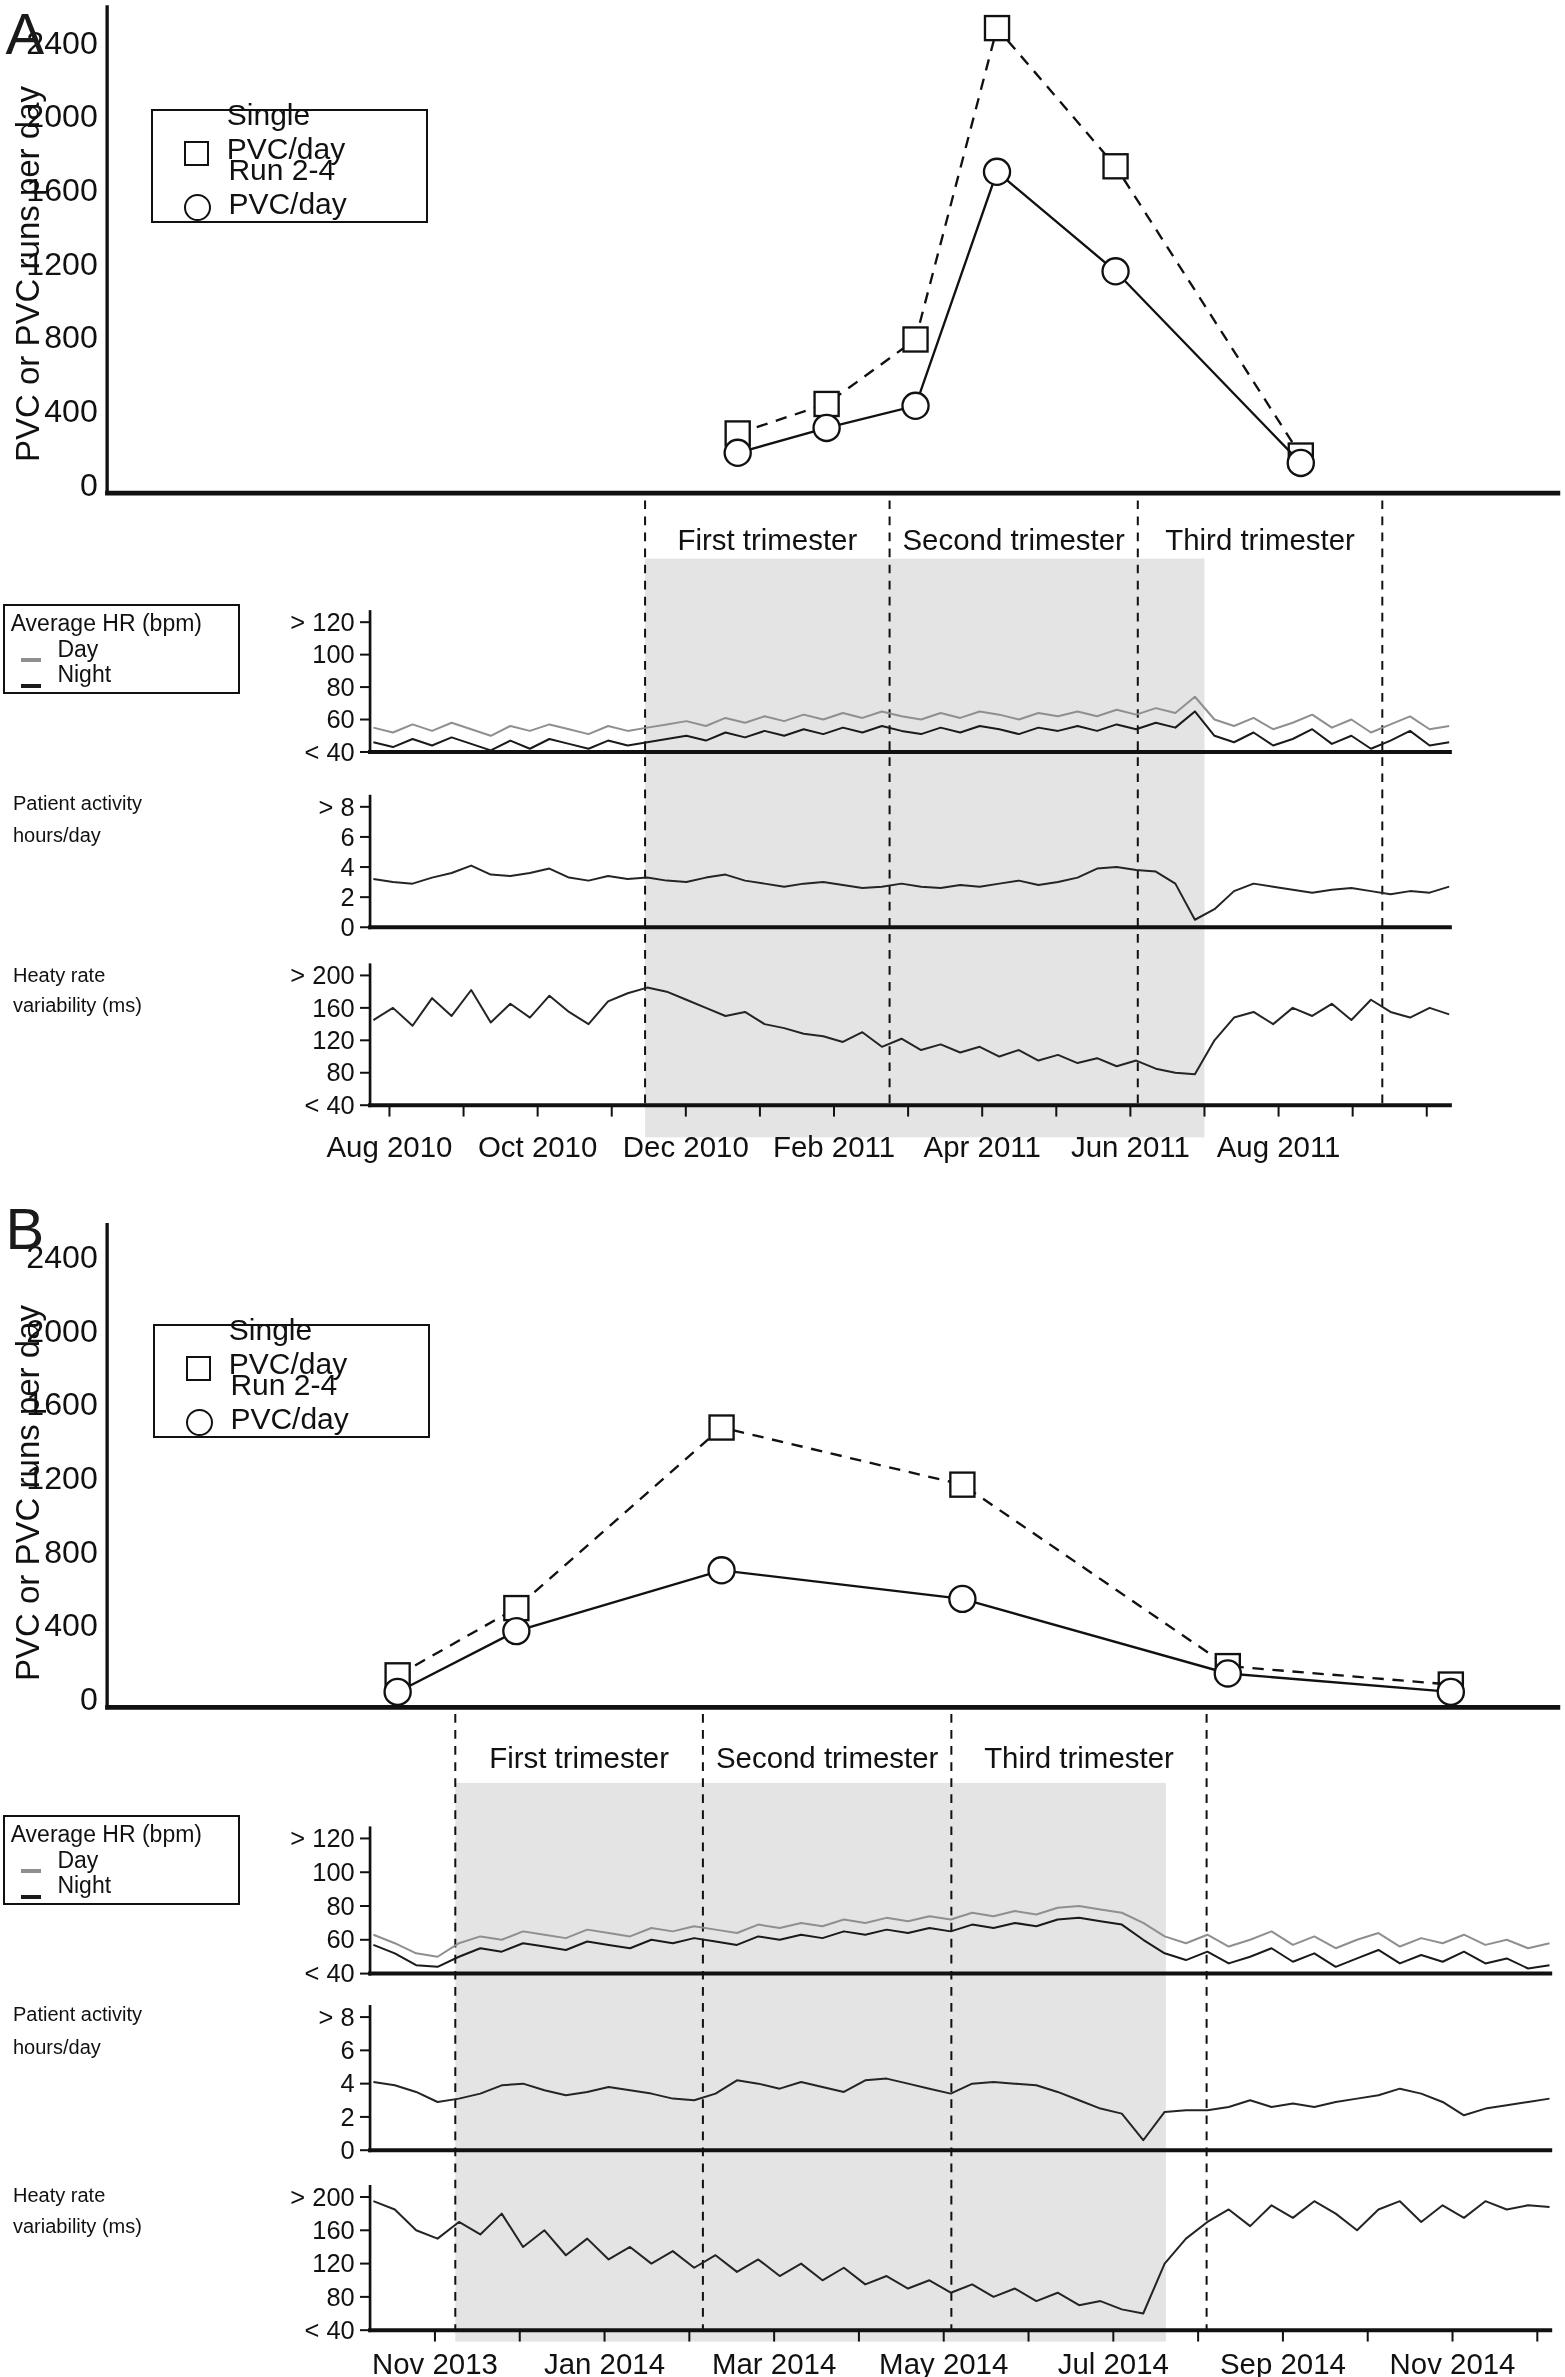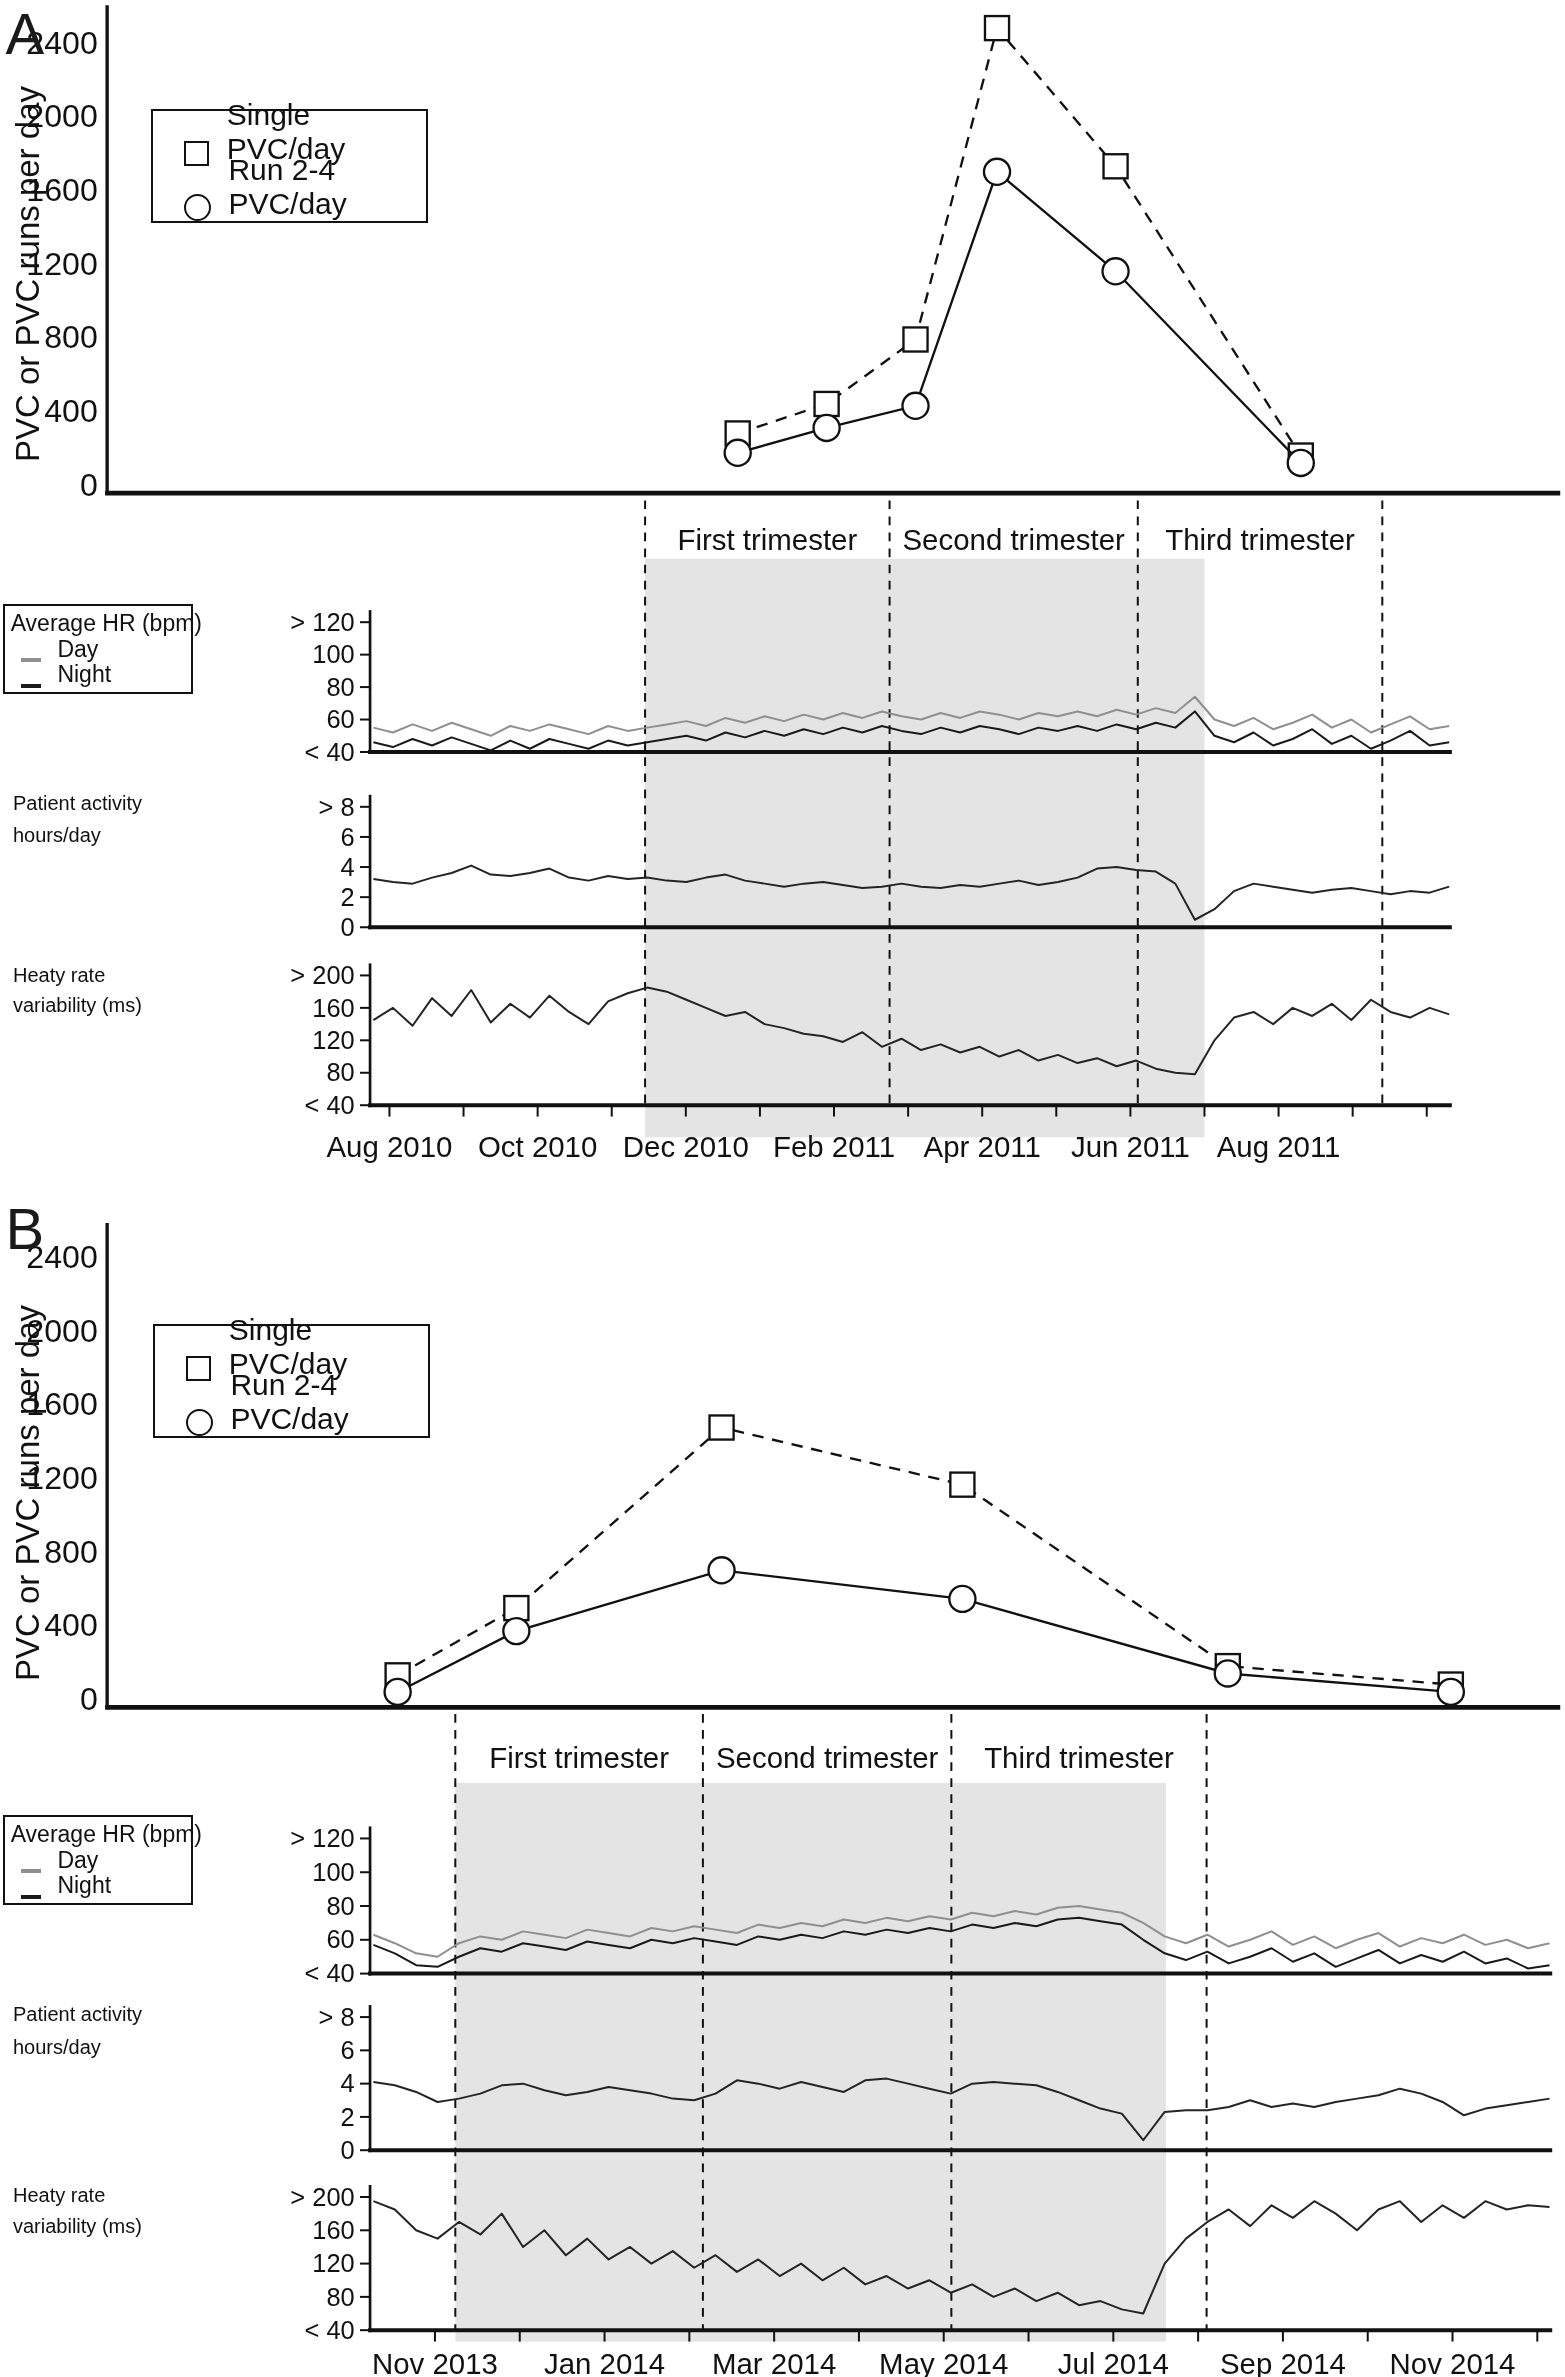--- a/index.html
+++ b/index.html
@@ -9,21 +9,21 @@
   .panel-letter{position:absolute;font-size:58px;font-weight:400;color:#1a1a1a}
   .ylabel{position:absolute;writing-mode:vertical-rl;transform:rotate(180deg);
           font-size:33px;text-align:center;white-space:nowrap}
   .pvc-legend{position:absolute;width:277px;height:114px;border:2.7px solid #111;
               background:#fff;box-sizing:border-box}
   .pvc-legend .row{position:absolute;left:8px;width:100%;height:50%;display:flex;align-items:flex-end}
   .mk{flex:0 0 auto;margin-left:23px;margin-right:17.4px;box-sizing:border-box}
   .mk-square{width:25.4px;height:25.4px;border:2.7px solid #111;background:#fff}
   .mk-circle{width:27px;height:27px;border:2.7px solid #111;border-radius:50%;background:#fff}
   .pvc-legend .lbl{font-size:30px}
-  .hr-legend{position:absolute;left:3.3px;width:190px;border:2.7px solid #111;background:#fff;
+  .hr-legend{position:absolute;left:3.3px;width:237px;border:2.7px solid #111;background:#fff;
              box-sizing:border-box;padding:2.7px 5.4px 4px 5.4px}
   .hr-legend .t{font-size:23px;line-height:28px;white-space:nowrap}
   .hr-legend .row{display:flex;align-items:flex-end;line-height:25.4px;padding-left:10.7px}
   .hr-legend .dash{width:20px;height:4px;margin-right:16px}
   .hr-legend .lbl{font-size:23px}
   .side{position:absolute;left:13px;font-size:20px;white-space:nowrap}
 </style>
 </head>
 <body>
 

